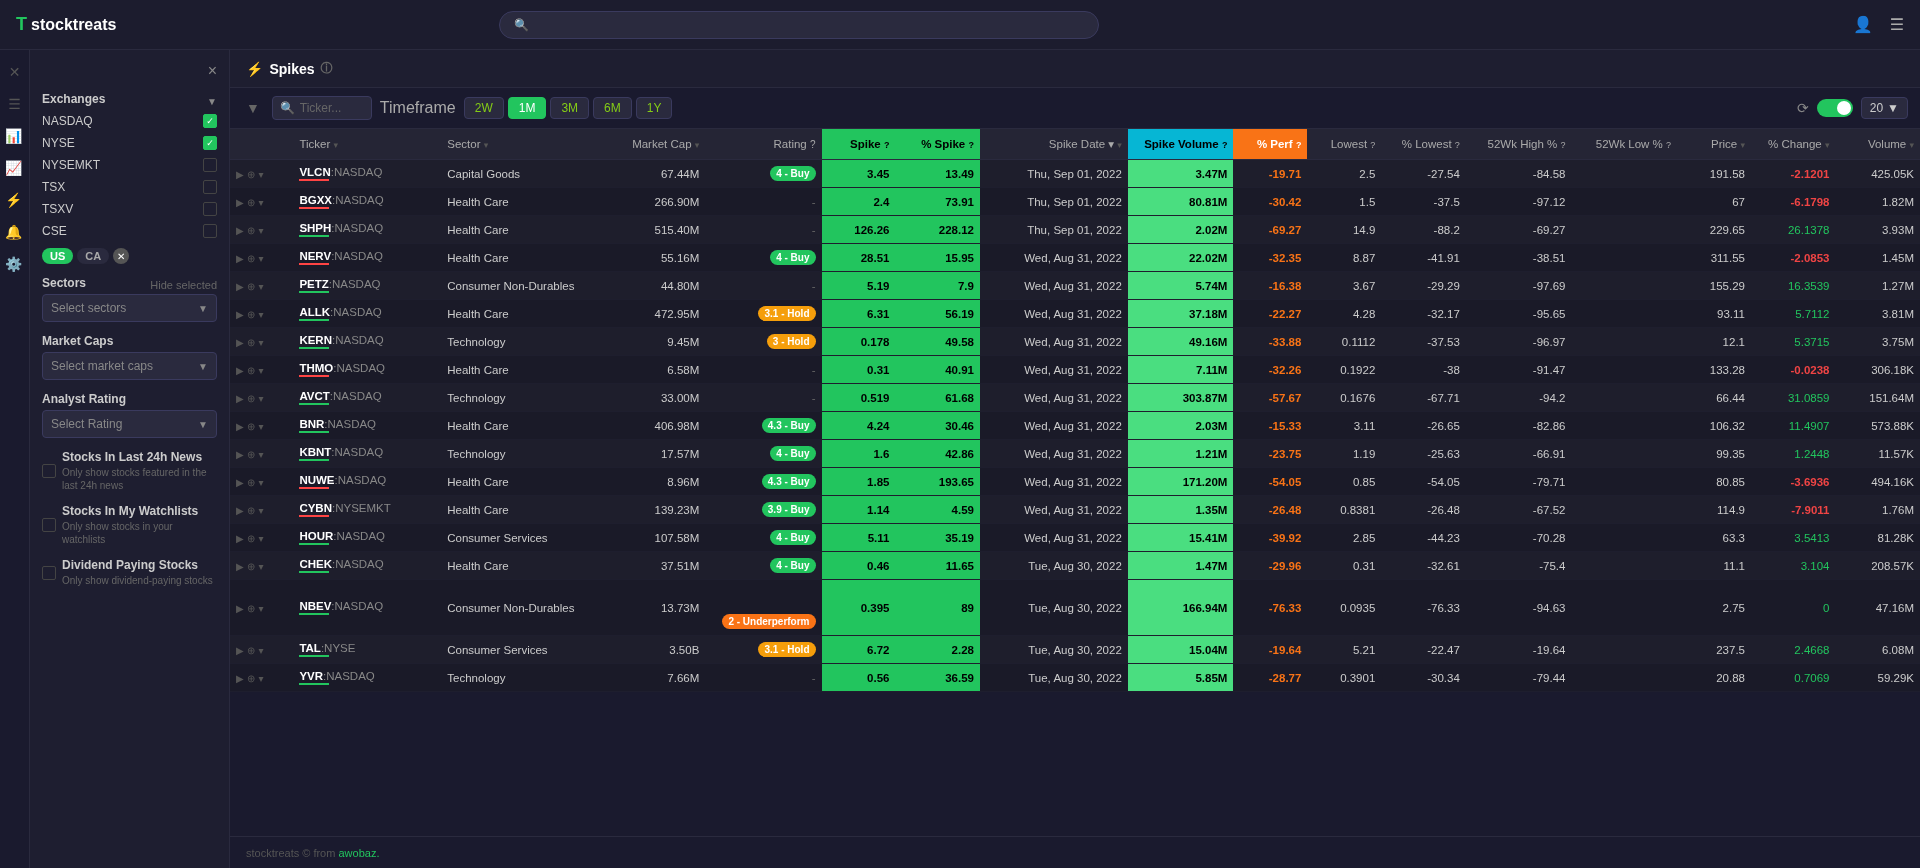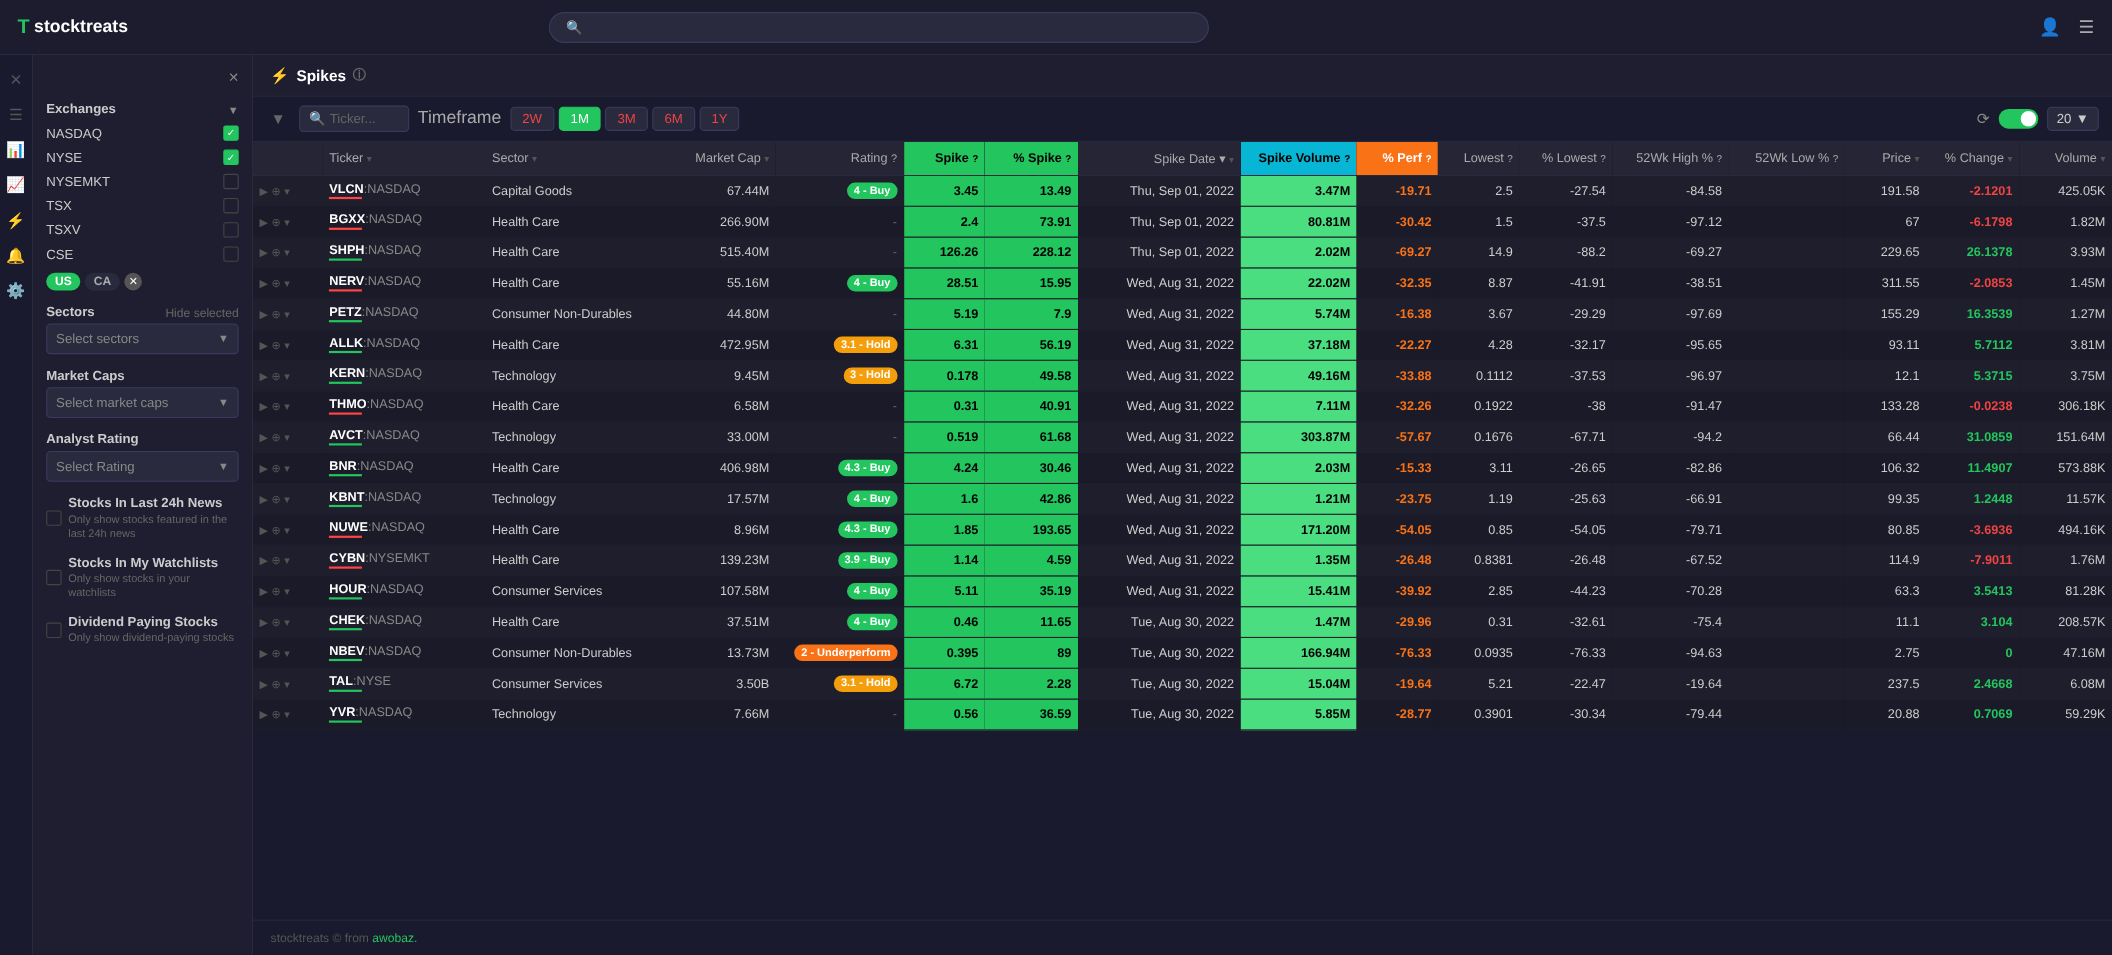--- a/index.html
+++ b/index.html
@@ -93,21 +93,21 @@
     .filter-btn { color: #666; font-size: 14px; cursor: pointer; padding: 4px; }
     .ticker-search {
       background: #2a2a3e; border: 1px solid #3a3a5e; border-radius: 4px;
       padding: 4px 8px; color: #888; font-size: 12px;
       display: flex; align-items: center; gap: 4px; width: 100px;
     }
     .timeframe-label { font-size: 16px; color: #aaa; }
     .timeframe-btns { display: flex; gap: 4px; }
     .tf-btn {
       padding: 3px 10px; border-radius: 4px; font-size: 12px;
-      background: #2a2a3e; color: #ef4444; border: 1px solid #3a3a5e; cursor: pointer;
+      background: #2a2a3e; color: #84cc16; border: 1px solid #3a3a5e; cursor: pointer;
     }
     .tf-btn.active { background: #22c55e; color: #fff; border-color: #22c55e; }
     .toolbar-right { margin-left: auto; display: flex; align-items: center; gap: 8px; }
     .refresh-btn { color: #888; cursor: pointer; font-size: 14px; }
     .toggle-switch { position: relative; width: 36px; height: 18px; }
     .toggle-switch input { opacity: 0; width: 0; height: 0; }
     .slider { position: absolute; top: 0; left: 0; right: 0; bottom: 0; background: #22c55e; border-radius: 18px; cursor: pointer; }
     .slider:before { content: ''; position: absolute; height: 14px; width: 14px; left: 20px; bottom: 2px; background: #fff; border-radius: 50%; }
     .per-page { background: #2a2a3e; border: 1px solid #3a3a5e; color: #ccc; padding: 3px 8px; border-radius: 4px; font-size: 12px; display: flex; align-items: center; gap: 4px; }
 
@@ -135,22 +135,22 @@
     .ticker-exchange { color: #888; font-weight: 400; }
     .ticker-line { height: 2px; width: 30px; background: #ff4444; margin-top: 1px; }
     .ticker-line.green { background: #22c55e; }
 
     .badge {
       display: inline-flex; align-items: center; justify-content: center;
       padding: 2px 6px; border-radius: 10px; font-size: 10px; font-weight: 600; white-space: nowrap;
     }
     .badge-buy { background: #22c55e; color: #fff; }
     .badge-hold { background: #f59e0b; color: #fff; }
-    .badge-underperform { background: #f97316; color: #fff; }
-    .price-up { color: #22c55e; font-weight: 700; }
+    .badge-underperform { background: #f97316; color: #fff; margin-top: 28px; }
+    .price-up { color: #22c55e; font-weight: 400; }
     .price-down { color: #ef4444; font-weight: 600; }
 
     th.spike-h { background: #22c55e; color: #000 !important; font-weight: 700; }
     th.perf-h { background: #f97316; color: #fff !important; font-weight: 700; }
     th.vol-h { background: #06b6d4; color: #000 !important; font-weight: 700; }
 
     td.spike-v { background: #22c55e; color: #000; font-weight: 700; }
     td.spikepct-v { background: #22c55e; color: #000; font-weight: 700; }
     td.vol-v { background: #4ade80; color: #000; font-weight: 600; }
     td.perf-v { color: #f97316; font-weight: 700; }

